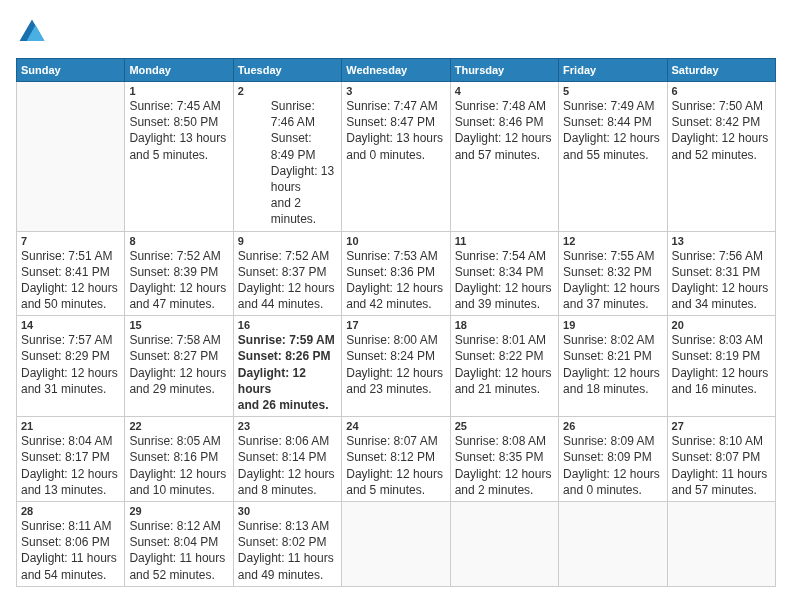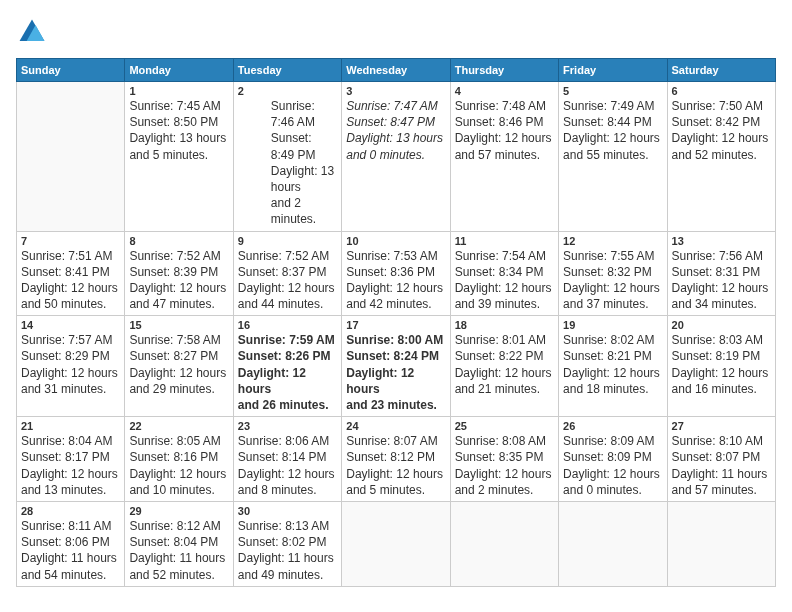--- a/index.html
+++ b/index.html
@@ -140,21 +140,21 @@
           </td>
           <td>
             <span class="day-number">2</span>
             <div class="day-info" style="white-space: pre-line; margin-left: 33px;">Sunrise: 7:46 AM
 Sunset: 8:49 PM
 Daylight: 13 hours
 and 2 minutes.</div>
           </td>
           <td>
             <span class="day-number">3</span>
-            <div class="day-info" style="white-space: pre-line; font-style: italic;">Sunrise: 7:47 AM
+            <div class="day-info" style="white-space: pre-line;">Sunrise: 7:47 AM
 Sunset: 8:47 PM
 Daylight: 13 hours
 and 0 minutes.</div>
           </td>
           <td>
             <span class="day-number">4</span>
             <div class="day-info" style="white-space: pre-line;">Sunrise: 7:48 AM
 Sunset: 8:46 PM
 Daylight: 12 hours
 and 57 minutes.</div>
@@ -242,21 +242,21 @@
           </td>
           <td>
             <span class="day-number">16</span>
             <div class="day-info" style="white-space: pre-line; font-weight: bold;">Sunrise: 7:59 AM
 Sunset: 8:26 PM
 Daylight: 12 hours
 and 26 minutes.</div>
           </td>
           <td>
             <span class="day-number">17</span>
-            <div class="day-info" style="white-space: pre-line; font-weight: bold;">Sunrise: 8:00 AM
+            <div class="day-info" style="white-space: pre-line;">Sunrise: 8:00 AM
 Sunset: 8:24 PM
 Daylight: 12 hours
 and 23 minutes.</div>
           </td>
           <td>
             <span class="day-number">18</span>
             <div class="day-info" style="white-space: pre-line;">Sunrise: 8:01 AM
 Sunset: 8:22 PM
 Daylight: 12 hours
 and 21 minutes.</div>

